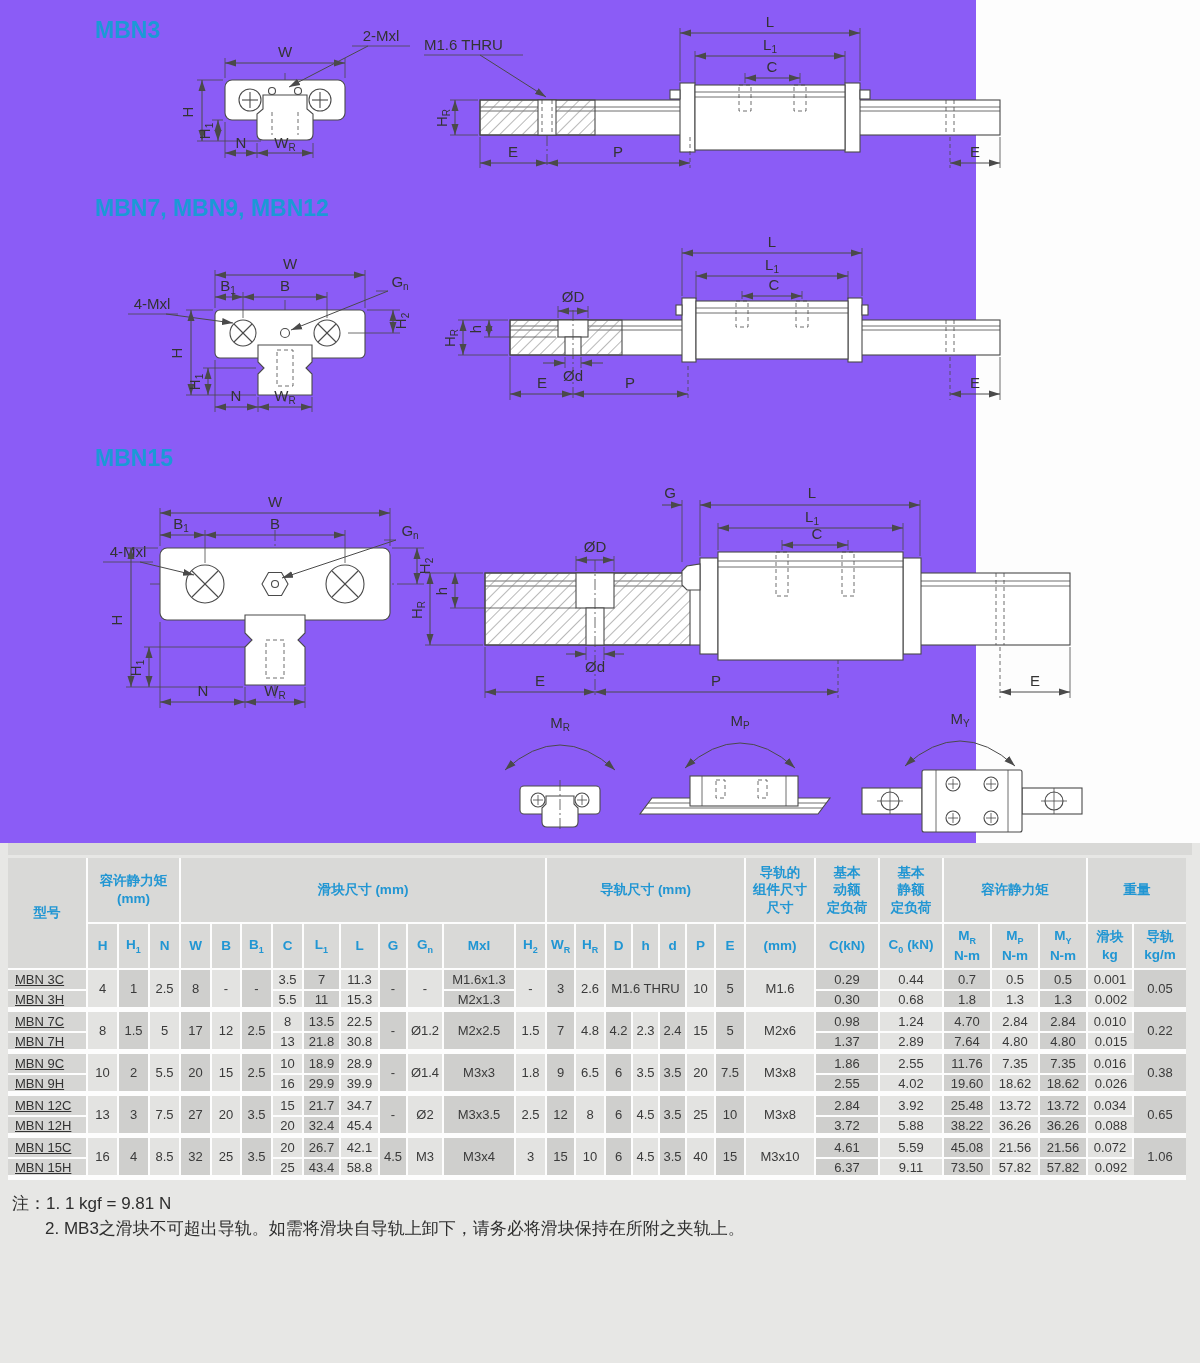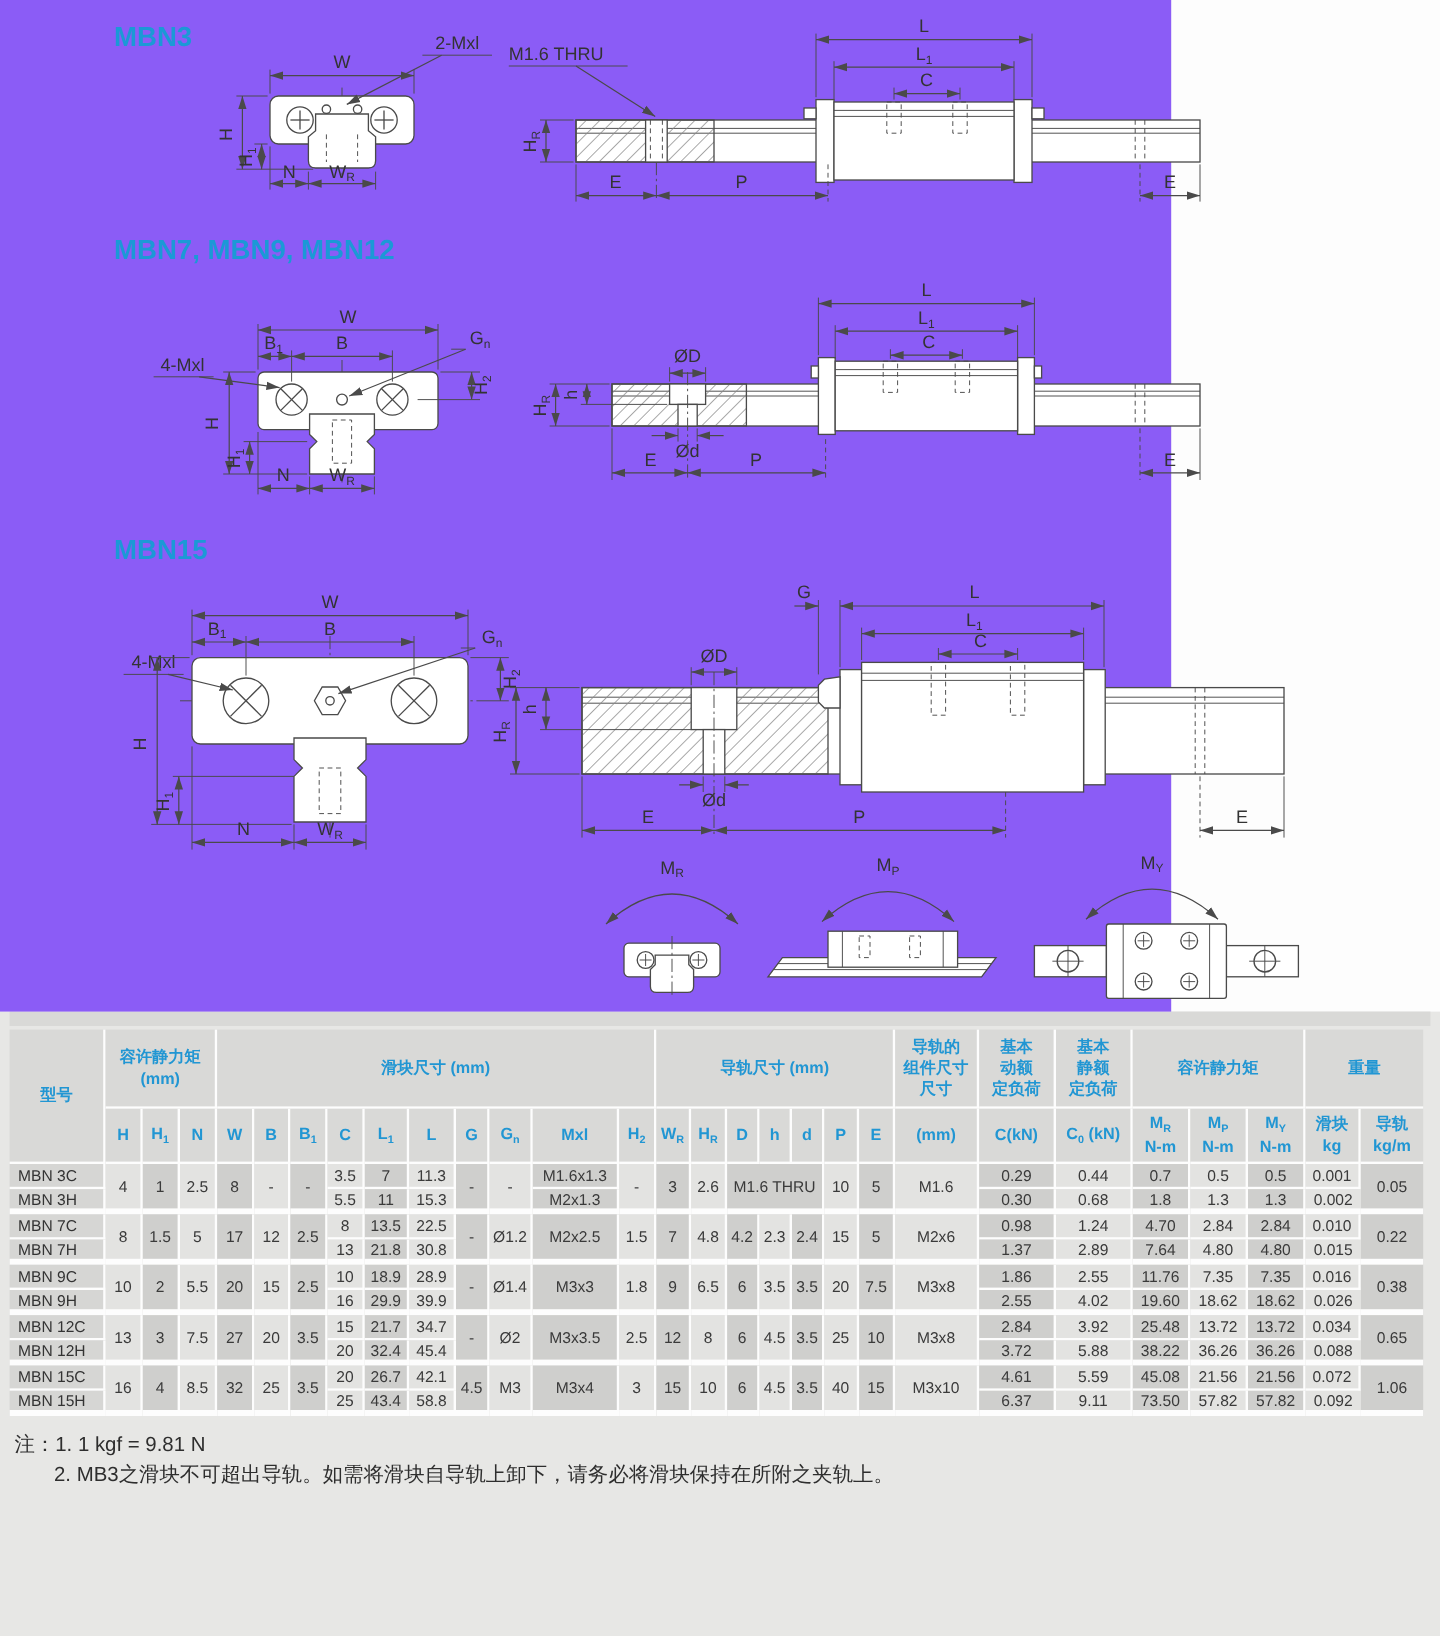--- a/index.html
+++ b/index.html
@@ -26,21 +26,21 @@
      border-right:2px solid #fdfdfd;border-bottom:2px solid #fdfdfd;text-align:center;vertical-align:middle;padding:2px 0;}
   thead tr:first-child th{height:66px;}
   thead tr:last-child th{height:46px;}
   th sub,td sub{font-size:9px;}
   td{text-align:center;font-size:13px;color:#3a3a3a;height:21px;padding:0 1px;
      border-right:2px solid #fdfdfd;border-bottom:2px solid #fdfdfd;vertical-align:middle;}
   td.gend{border-bottom:5px solid #fdfdfd;}
   th:last-child,td:last-child{border-right:none;}
   .ca{background:#e3e3e1;}
   .cb{background:#cfcfcd;}
-  .cm{background:#d6d6d4;text-align:left;padding-left:7px;color:#333;}
+  .cm{background:#d6d6d4;text-align:left;padding-left:7px;color:#333;text-decoration:underline;}
   .notes{margin:12px 12px 0 12px;font-size:17px;color:#2e2e2e;line-height:1.45;}
   .notes .row2{padding-left:33px;}
 </style>
 </head>
 <body>
 
 <div class="draw-area">
 <svg width="1200" height="843" viewBox="0 0 1200 843">
   <defs>
     <marker id="ae" markerUnits="userSpaceOnUse" markerWidth="12" markerHeight="9" refX="11" refY="4.5" orient="auto">

